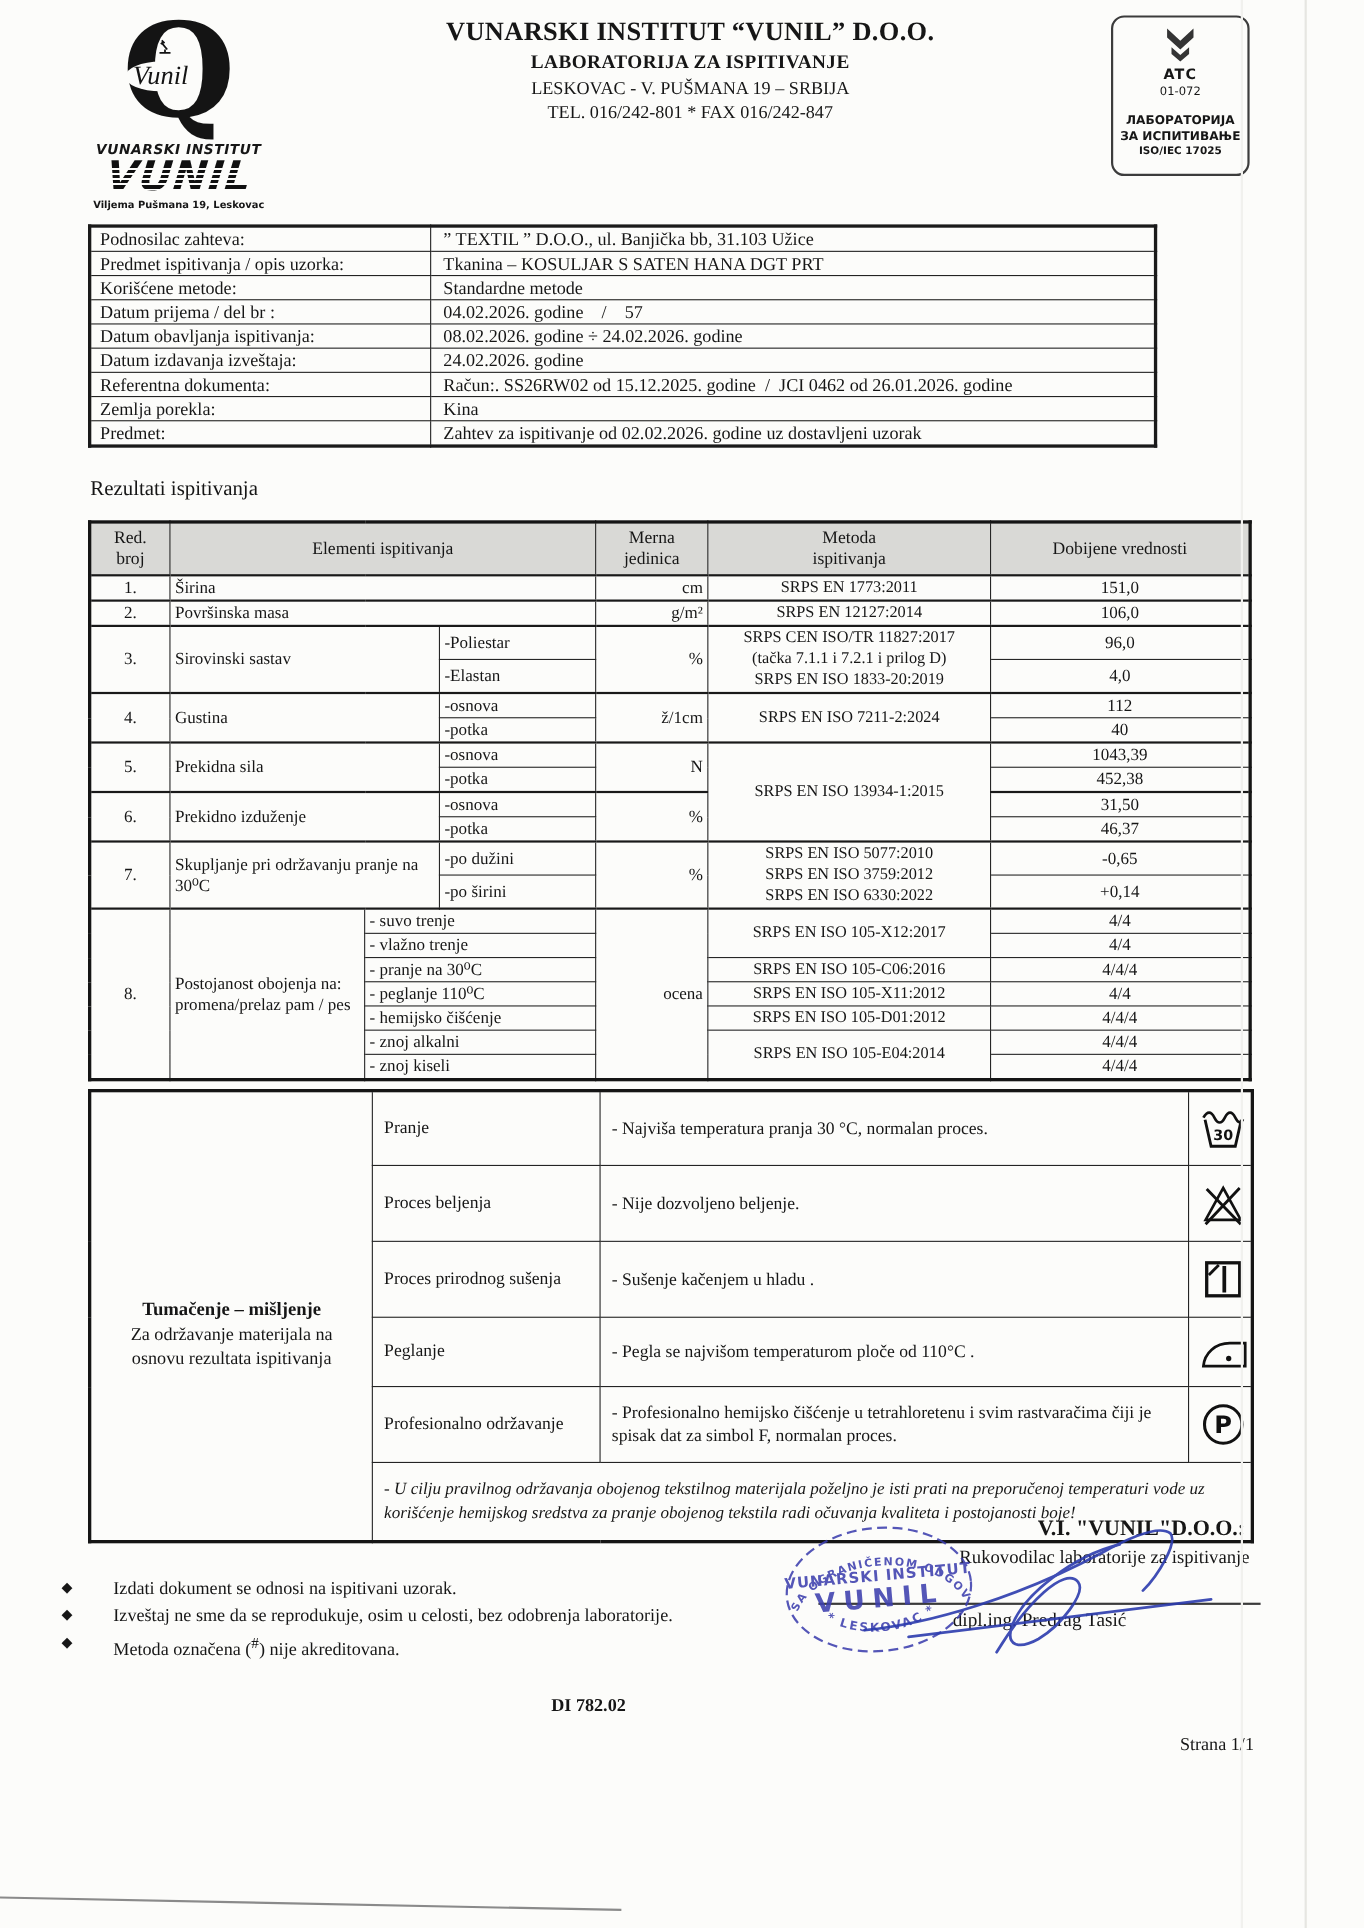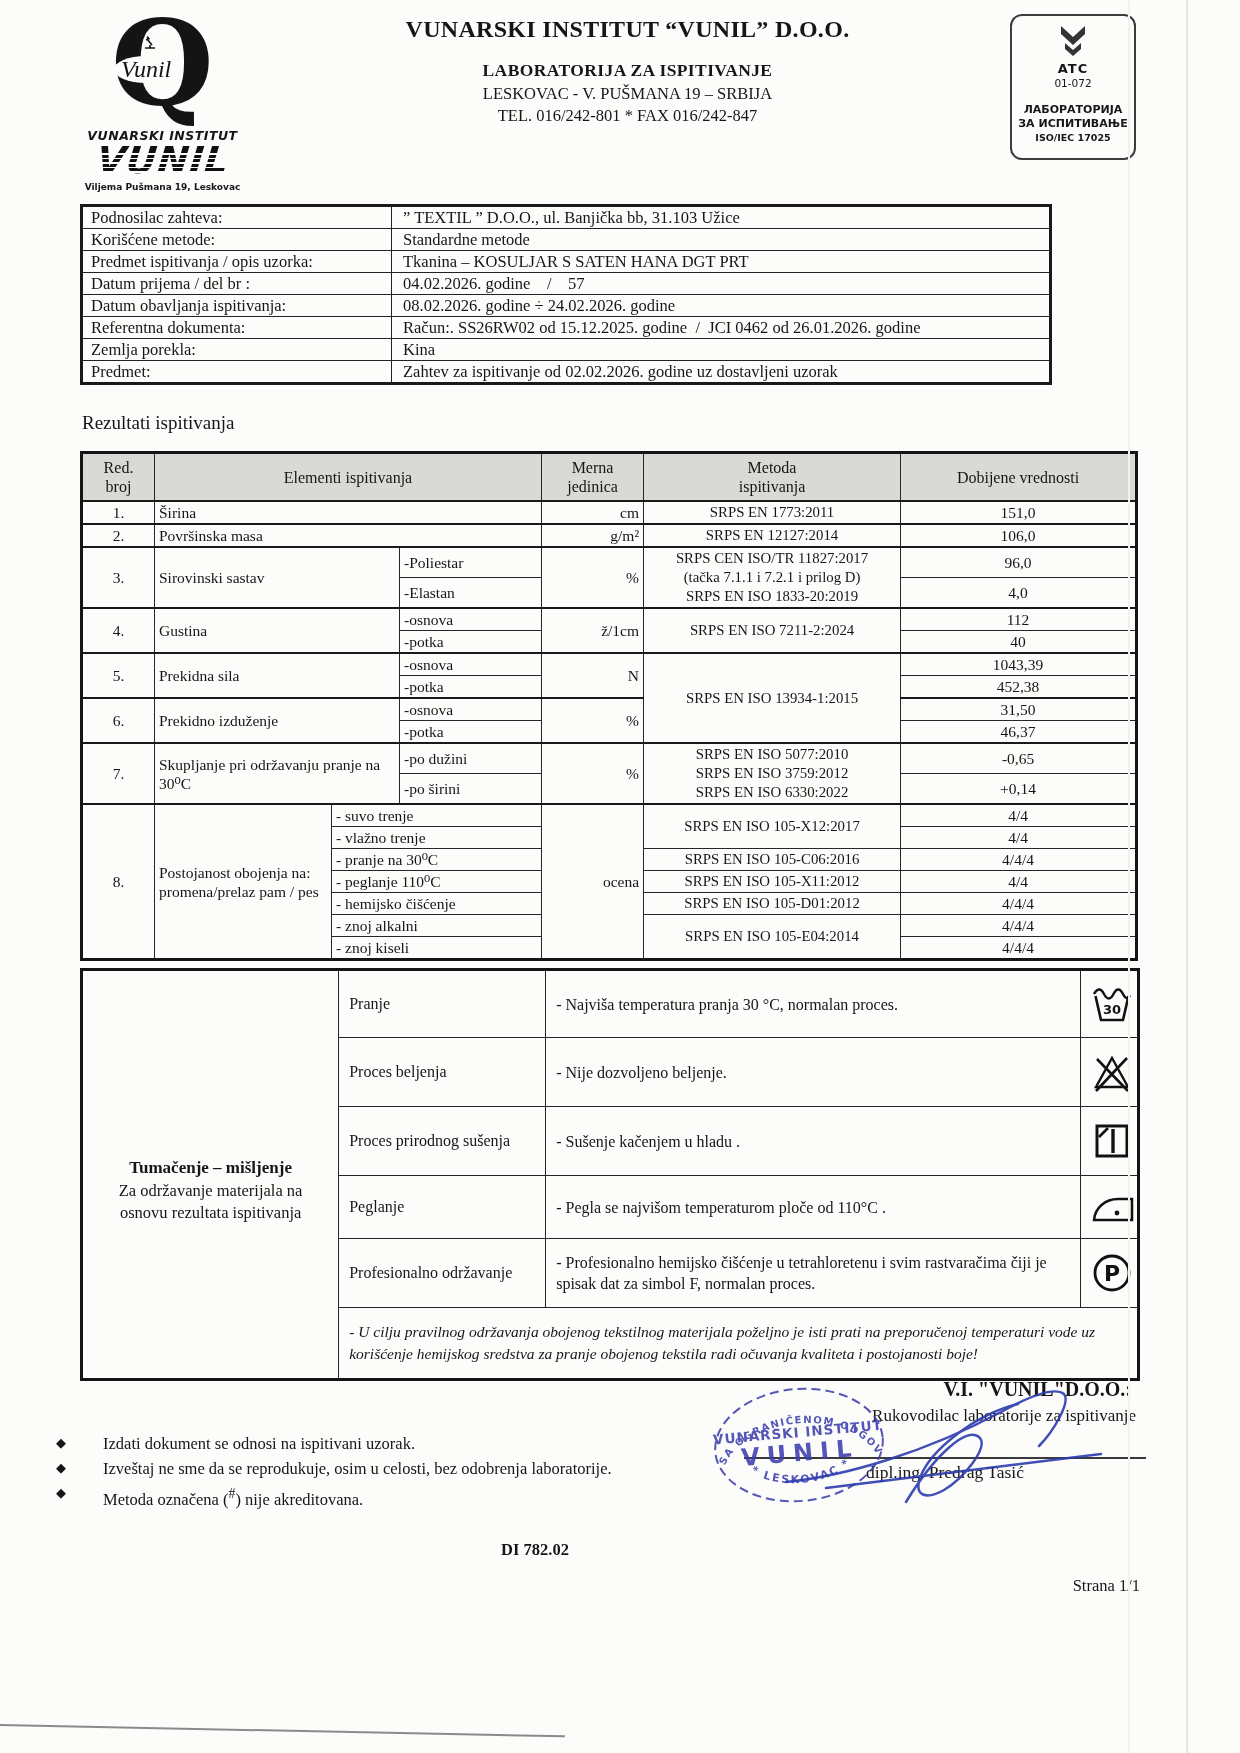--- a/index.html
+++ b/index.html
@@ -18,21 +18,21 @@
   .logo-inst{font-family:"DejaVu Sans","Liberation Sans",sans-serif;font-weight:bold;font-style:italic;
         font-size:12.5px;letter-spacing:.5px;margin-top:4px;}
   .brandwrap{position:relative;display:inline-block;margin-top:-2px;}
   .brand{font-family:"DejaVu Sans",sans-serif;font-weight:900;font-style:italic;font-size:37px;
         line-height:40px;letter-spacing:1px;color:#101010;display:inline-block;transform:skewX(-6deg);}
   .brandwrap::after{content:"";position:absolute;left:-2px;right:-2px;top:9px;bottom:7px;
         background:repeating-linear-gradient(to bottom,rgba(252,252,250,0) 0 3px,#fcfcfa 3px 4.6px);}
   .logo-addr{font-family:"DejaVu Sans",sans-serif;font-weight:bold;font-size:9px;margin-top:1px;}
   .hc{text-align:center;padding-top:6px;}
   .org{font-size:24px;font-weight:bold;letter-spacing:.3px;}
-  .lab{font-size:17.5px;font-weight:bold;margin-top:17px;letter-spacing:.4px;}
+  .lab{font-size:17.5px;font-weight:bold;margin-top:3px;letter-spacing:.4px;}
   .haddr{font-size:16.5px;margin-top:3px;}
   .htel{font-size:16.5px;margin-top:2px;}
   .rtitle{margin-top:27px;font-size:25px;font-weight:bold;font-style:italic;letter-spacing:.5px;}
   .rno{display:inline-block;border-bottom:3px solid #141414;padding:0 16px 1px 16px;margin-left:8px;}
   .badge{border:2px solid #3c3c3c;border-radius:12px;width:126px;height:146px;text-align:center;
         font-family:"DejaVu Sans",sans-serif;padding-top:8px;box-sizing:border-box;margin-top:4px;}
   .badge .ats{font-weight:bold;font-size:13px;letter-spacing:1px;margin-top:1px;}
   .badge .code{font-size:10.5px;margin-top:1px;}
   .badge .sep{height:14px;}
   .badge .bl{font-size:11px;font-weight:bold;line-height:14px;}
@@ -139,34 +139,38 @@
       </div>
     </div>
 
     <table class="info">
       <tbody>
         <tr>
             <td class="l">Podnosilac zahteva:</td>
             <td class="v">” TEXTIL ” D.O.O., ul. Banjička bb, 31.103 Užice</td>
           </tr>
         <tr>
+            <td class="l">Predmet ispitivanja / opis uzorka:</td>
+            <td class="v">Tkanina – KOSULJAR S SATEN HANA DGT PRT</td>
+          </tr>
+        <tr>
             <td class="l">Korišćene metode:</td>
             <td class="v">Standardne metode</td>
           </tr>
         <tr>
-            <td class="l">Predmet ispitivanja / opis uzorka:</td>
-            <td class="v">Tkanina – KOSULJAR S SATEN HANA DGT PRT</td>
-          </tr>
-        <tr>
             <td class="l">Datum prijema / del br :</td>
             <td class="v">04.02.2026. godine &nbsp;&nbsp; / &nbsp;&nbsp; 57</td>
           </tr>
         <tr>
             <td class="l">Datum obavljanja ispitivanja:</td>
             <td class="v">08.02.2026. godine ÷ 24.02.2026. godine</td>
+          </tr>
+        <tr>
+            <td class="l">Datum izdavanja izveštaja:</td>
+            <td class="v">24.02.2026. godine</td>
           </tr>
         <tr>
             <td class="l">Referentna dokumenta:</td>
             <td class="v">Račun:. SS26RW02 od 15.12.2025. godine &nbsp;/ &nbsp;JCI 0462 od 26.01.2026. godine</td>
           </tr>
         <tr>
             <td class="l">Zemlja porekla:</td>
             <td class="v">Kina</td>
           </tr>
         <tr>

